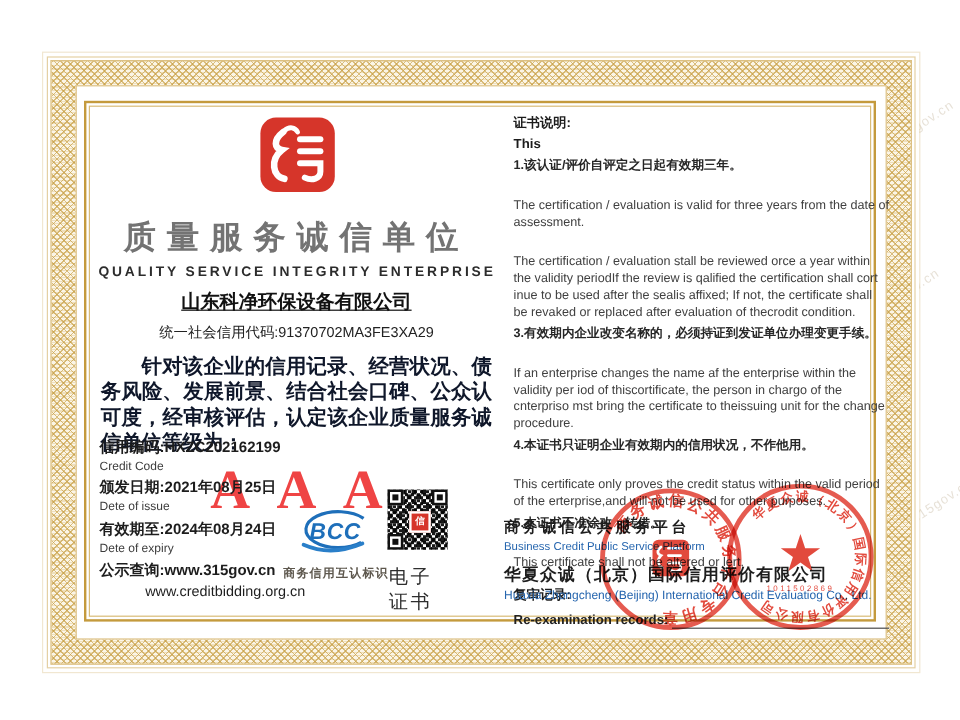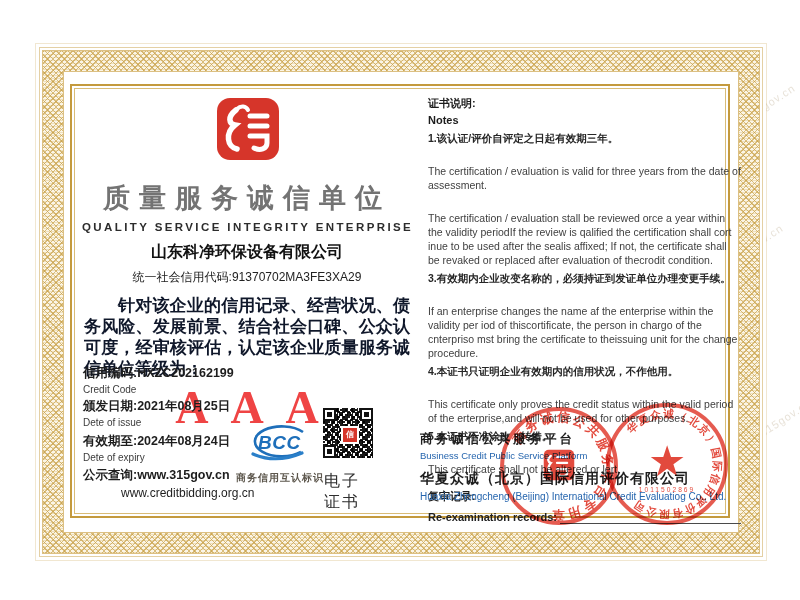--- a/index.html
+++ b/index.html
@@ -30,21 +30,21 @@
     box-shadow:0 0 0 2px #fff, 0 0 0 3px rgba(205,170,90,.55), 0 0 0 6px #fff, 0 0 0 7px rgba(205,170,90,.28);}
   .frame .hole{position:absolute;left:20px;top:20px;right:20px;bottom:20px;background:#fff;border:1px solid #dcc083;}
   .borderline{position:absolute;left:70px;top:84px;width:656px;height:430px;border:2px solid #c49a3d;}
   .borderline i{position:absolute;left:2px;top:2px;right:2px;bottom:2px;border:1px solid #d9bc77;}
 
   
   .leftcol{position:absolute;left:82px;top:96px;width:330px;text-align:center;color:#1b1b1b;}
   .biglogo{display:block;margin:0 auto;}
   .title-zh{font-size:27px;font-weight:bold;letter-spacing:9px;margin-top:12px;color:#737373;white-space:nowrap;}
   .title-en{font-size:11.5px;font-weight:bold;letter-spacing:2.4px;color:#2c2c2c;margin-top:5px;white-space:nowrap;}
-  .company{font-size:16px;font-weight:bold;margin-top:9px;color:#111;}
+  .company{font-size:16px;font-weight:bold;margin-top:9px;color:#111;text-decoration:underline;}
   .uscc{font-size:12px;margin-top:6px;color:#222;}
   .paragraph{font-size:17px;line-height:21px;text-align:justify;text-indent:2em;margin:9px 2px 0 2px;color:#0f172a;font-weight:bold;}
   .grade{font-family:"Liberation Serif",serif;font-size:46px;font-weight:bold;color:#ef4444;
          letter-spacing:22px;margin-top:2px;padding-left:22px;}
 
   .dl{position:absolute;color:#1d1d1d;white-space:nowrap;}
   .dl .zh{font-size:12.5px;font-weight:bold;}
   .dl .en{font-size:10px;color:#3c3c3c;margin-top:2px;font-weight:normal;}
 
   
@@ -165,21 +165,21 @@
       <span class="finder f1"></span>
       <span class="finder f2"></span>
       <span class="finder f3"></span>
       <span class="qr-center">信</span>
     </div>
   </div>
   <div class="qr-label">电子证书</div>
 
   <div class="rightcol">
     <div class="h">证书说明:</div>
-    <div class="h">Notes</div>
+    <div class="h">This</div>
 
     <div class="note-zh">1.该认证/评价自评定之日起有效期三年。</div>
     <div class="note-en">The certification / evaluation is valid for three years from the date of assessment.</div>
     <div class="note-en">The certification / evaluation stall be reviewed orce a year within the validity periodIf the review is qalified the certification shall cort inue to be used after the sealis affixed; If not, the certificate shall be revaked or replaced after evaluation of thecrodit condition.</div>
     <div class="note-zh">3.有效期内企业改变名称的，必须持证到发证单位办理变更手续。</div>
     <div class="note-en">If an enterprise changes the name af the enterprise within the validity per iod of thiscortificate, the person in chargo of the cnterpriso mst bring the certificate to theissuing unit for the change procedure.</div>
     <div class="note-zh">4.本证书只证明企业有效期内的信用状况，不作他用。</div>
     <div class="note-en">This certificate only proves the credit status within the valid period of the erterprise,and will not be used for other purposes.</div>
     <div class="note-zh">5.本证书不准涂改，转借。</div>
     <div class="note-en">This certificate shall not be altered or lert.</div>

